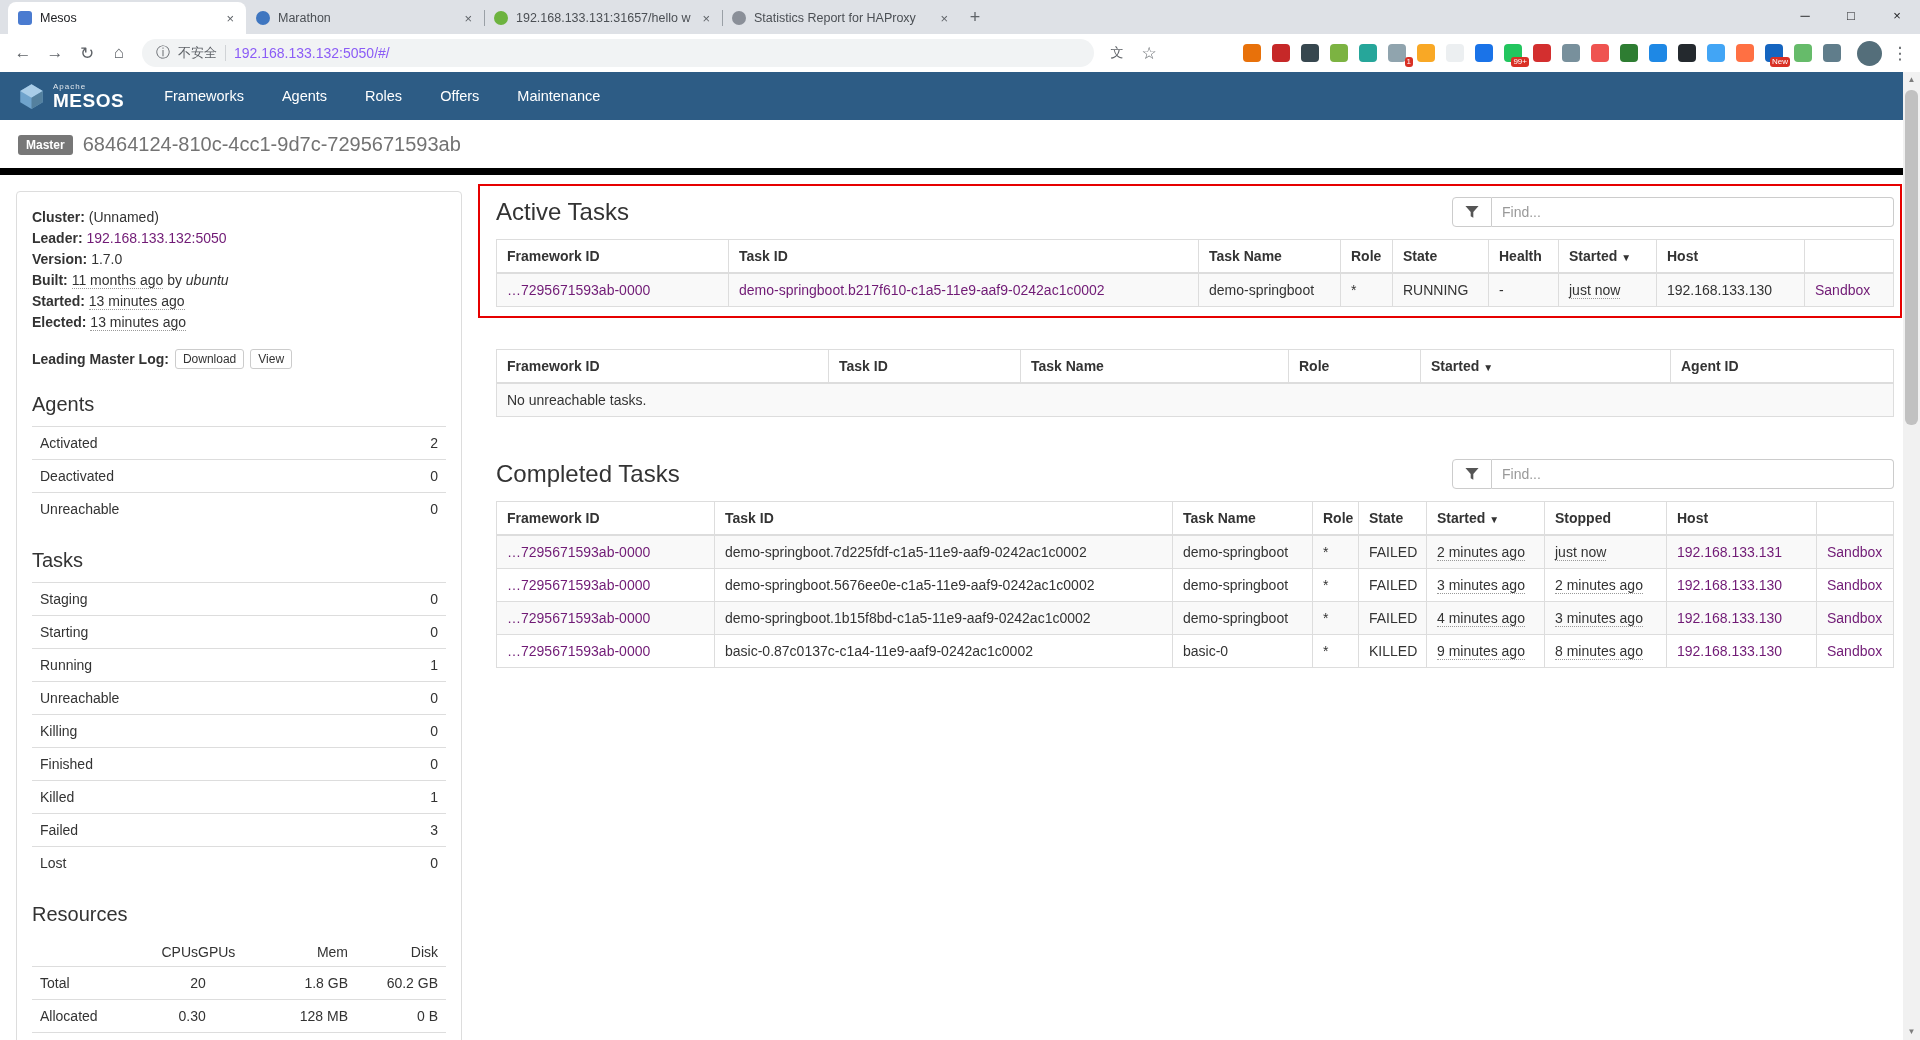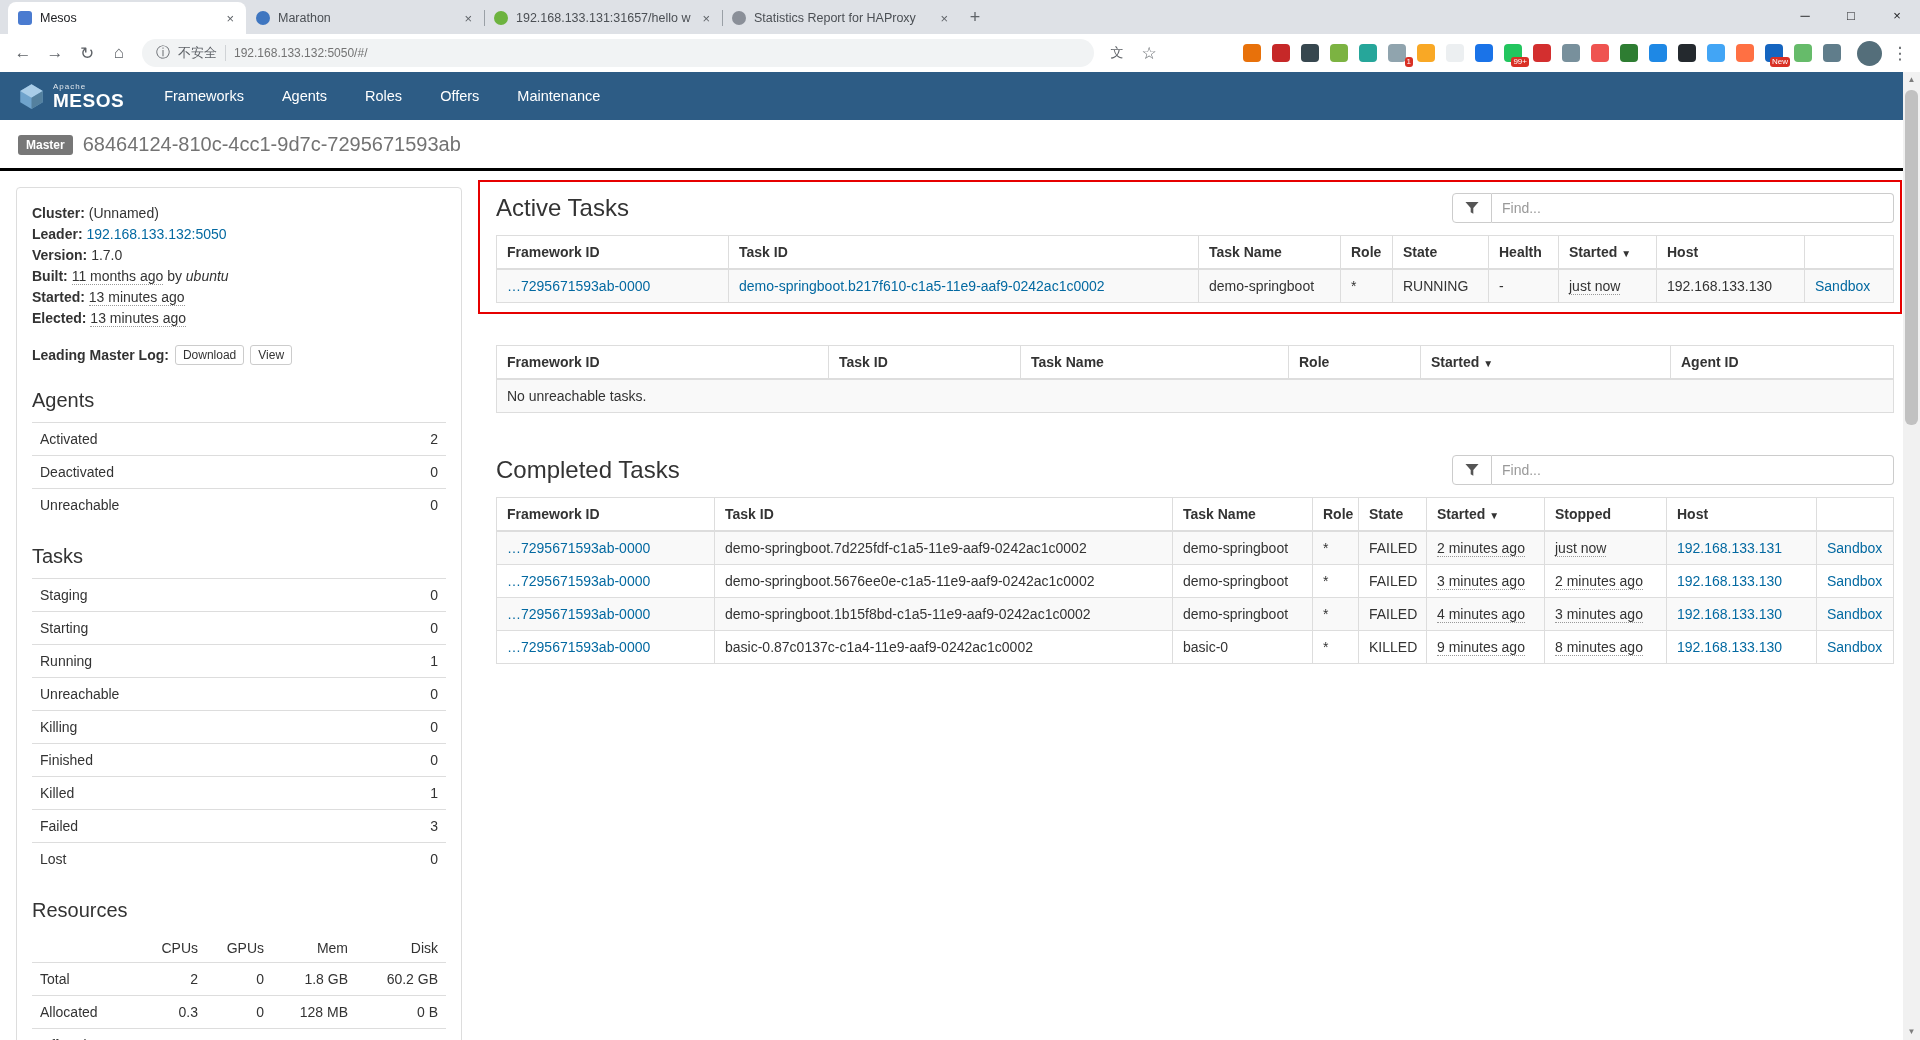--- a/index.html
+++ b/index.html
@@ -25,63 +25,63 @@
              font-size:13px; color:#202124; }
 
   .toolbar { height:38px; background:#fff; display:flex; align-items:center;
              padding:0 8px; gap:2px; }
   .nav-ico { width:30px; text-align:center; font-size:17px; color:#5f6368; flex:none; }
   .addressbar { width:952px; height:28px; background:#f1f3f4; border-radius:14px;
                 display:flex; align-items:center; padding:0 14px; gap:8px; margin:0 6px; }
   .info-icon { font-size:14px; color:#5f6368; }
   .secure-text { font-size:13px; color:#5f6368; }
   .chip-sep { width:1px; height:16px; background:#d0d3d6; }
-  .url { font-size:12px; color:#737373; }
+  .url { font-size:14px; color:#8b5cf6; }
   .ext-area { display:flex; align-items:center; gap:11px; padding:0 10px; margin-left:auto; }
   .ext { width:18px; height:18px; border-radius:4px; position:relative; flex:none; }
   .ext-badge { position:absolute; bottom:-5px; right:-7px; background:#d93025; color:#fff;
                font-size:8px; line-height:10px; padding:0 2px; border-radius:3px; white-space:nowrap; }
   .avatar { width:25px; height:25px; border-radius:50%; background:#546e7a; flex:none; margin:0 4px; }
   .menu-ico { font-size:17px; color:#5f6368; width:24px; text-align:center; }
 
   
   .page { position:relative; height:968px; background:#fff; }
   .mesos-navbar { height:48px; background:#2d5c85; display:flex; align-items:center;
                   padding:0 18px; }
   .brand { display:flex; align-items:center; gap:8px; color:#fff; margin-right:40px; }
   .brand-top { display:block; font-size:8px; letter-spacing:1px; opacity:.85; line-height:8px; }
   .brand-name { display:block; font-size:19px; font-weight:bold; letter-spacing:.5px; line-height:19px; }
   .nav-item { color:#fff; font-size:14.5px; text-decoration:none; margin-right:38px; }
 
   .master-row { padding:13px 18px 12px; display:flex; align-items:center; gap:10px;
-                border-bottom:3px solid #000000; }
+                border-bottom:7px solid #000000; }
   .master-badge { background:#777; color:#fff; font-size:12px; font-weight:bold;
                   padding:3px 8px; border-radius:3px; }
   .master-id { color:#737373; font-size:20px; }
 
   .content { display:flex; gap:34px; padding:16px 26px 0 16px; }
 
   
   .sidebar { width:446px; flex:none; border:1px solid #ddd; border-radius:4px;
              padding:15px 15px 20px; font-size:14px; color:#333; align-self:flex-start; }
   .info-line { line-height:21px; }
   .info-label { font-weight:bold; }
   .dotted { border-bottom:1px dotted #999; }
-  a, .link { color:#0369a1; text-decoration:none; cursor:pointer; }
+  a, .link { color:#701a75; text-decoration:none; cursor:pointer; }
   .log-line { margin-top:16px; display:flex; align-items:center; gap:6px; }
   .btn-xs { font-size:12px; padding:2px 7px; border:1px solid #ccc; border-radius:3px;
             background:#fff; color:#333; cursor:pointer; }
   .side-h { font-size:20px; font-weight:400; color:#333; margin:24px 0 10px; }
   .stat-row { display:flex; justify-content:space-between; border-top:1px solid #ddd;
               padding:8px 8px; }
   .res-header { display:flex; padding:8px 8px 6px; }
   .res-row { display:flex; border-top:1px solid #ddd; padding:8px 8px; }
   .res-label { flex:1; }
   .res-c { width:70px; text-align:right; }
-  .res-g { width:66px; text-align:right; }
+  .res-g { width:66px; text-align:left; }
   .res-m { width:84px; text-align:right; }
   .res-d { width:90px; text-align:right;padding-left:12px; }
 
   
   .main { flex:1; min-width:0; padding-top:6px; }
   .sec { margin-bottom:42px; }
   .red-wrap { position:relative; }
   .red-wrap::after { content:""; position:absolute; inset:-13px -8px -11px -18px;
                      border:2px solid #e60000; pointer-events:none; }
   .section-head { display:flex; align-items:center; justify-content:space-between;

